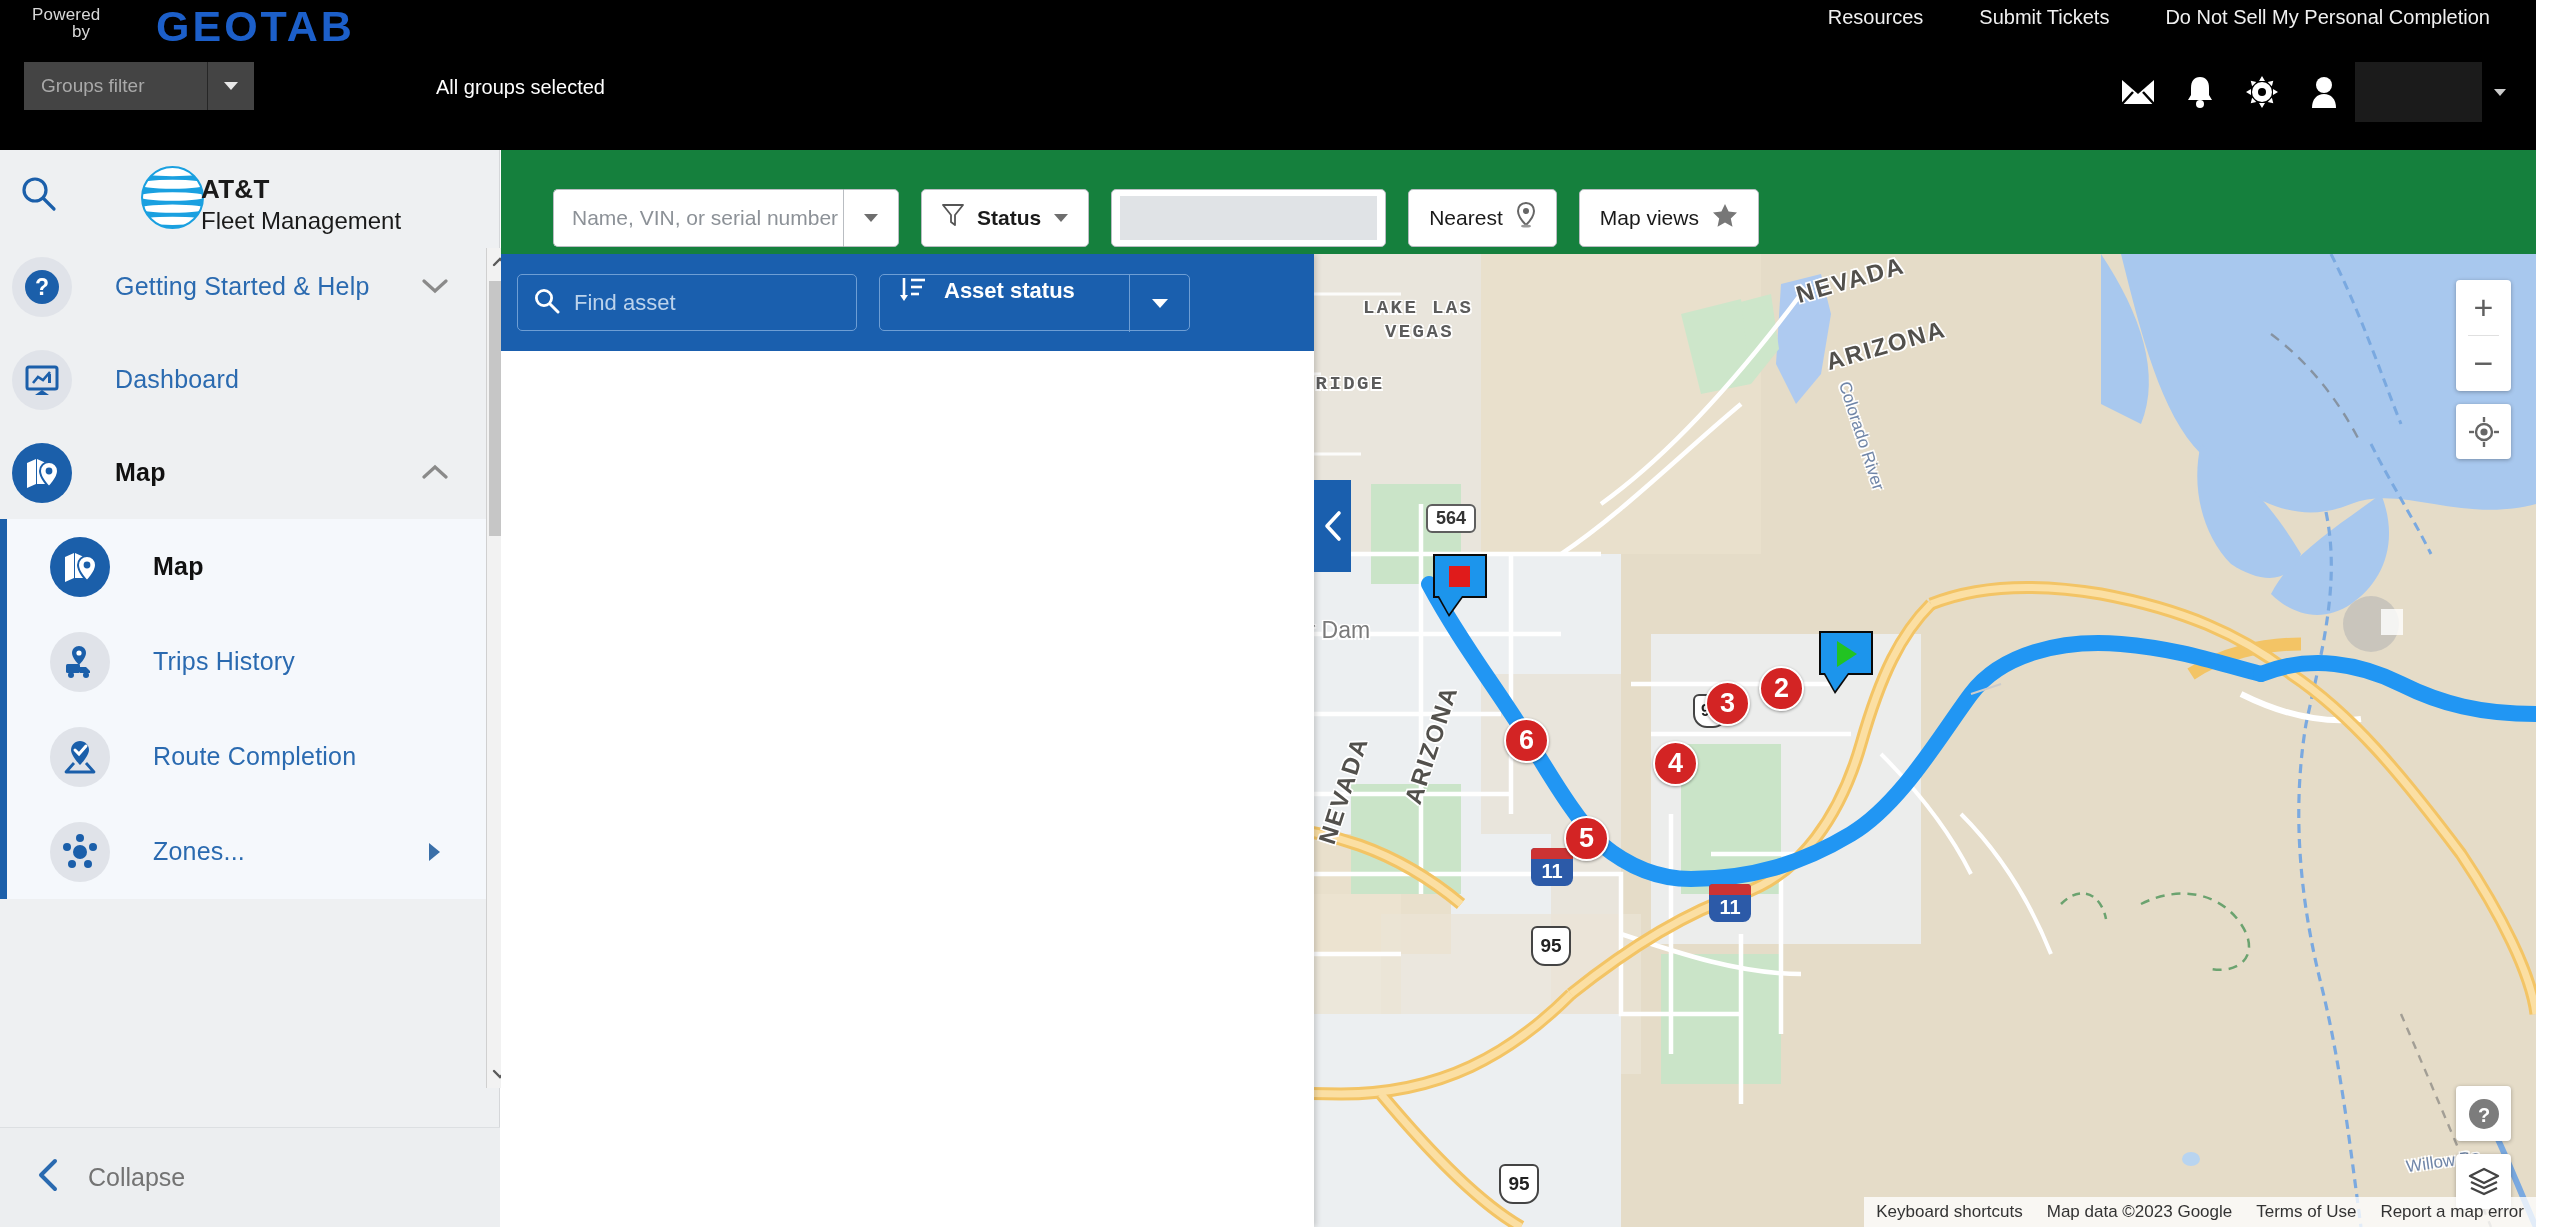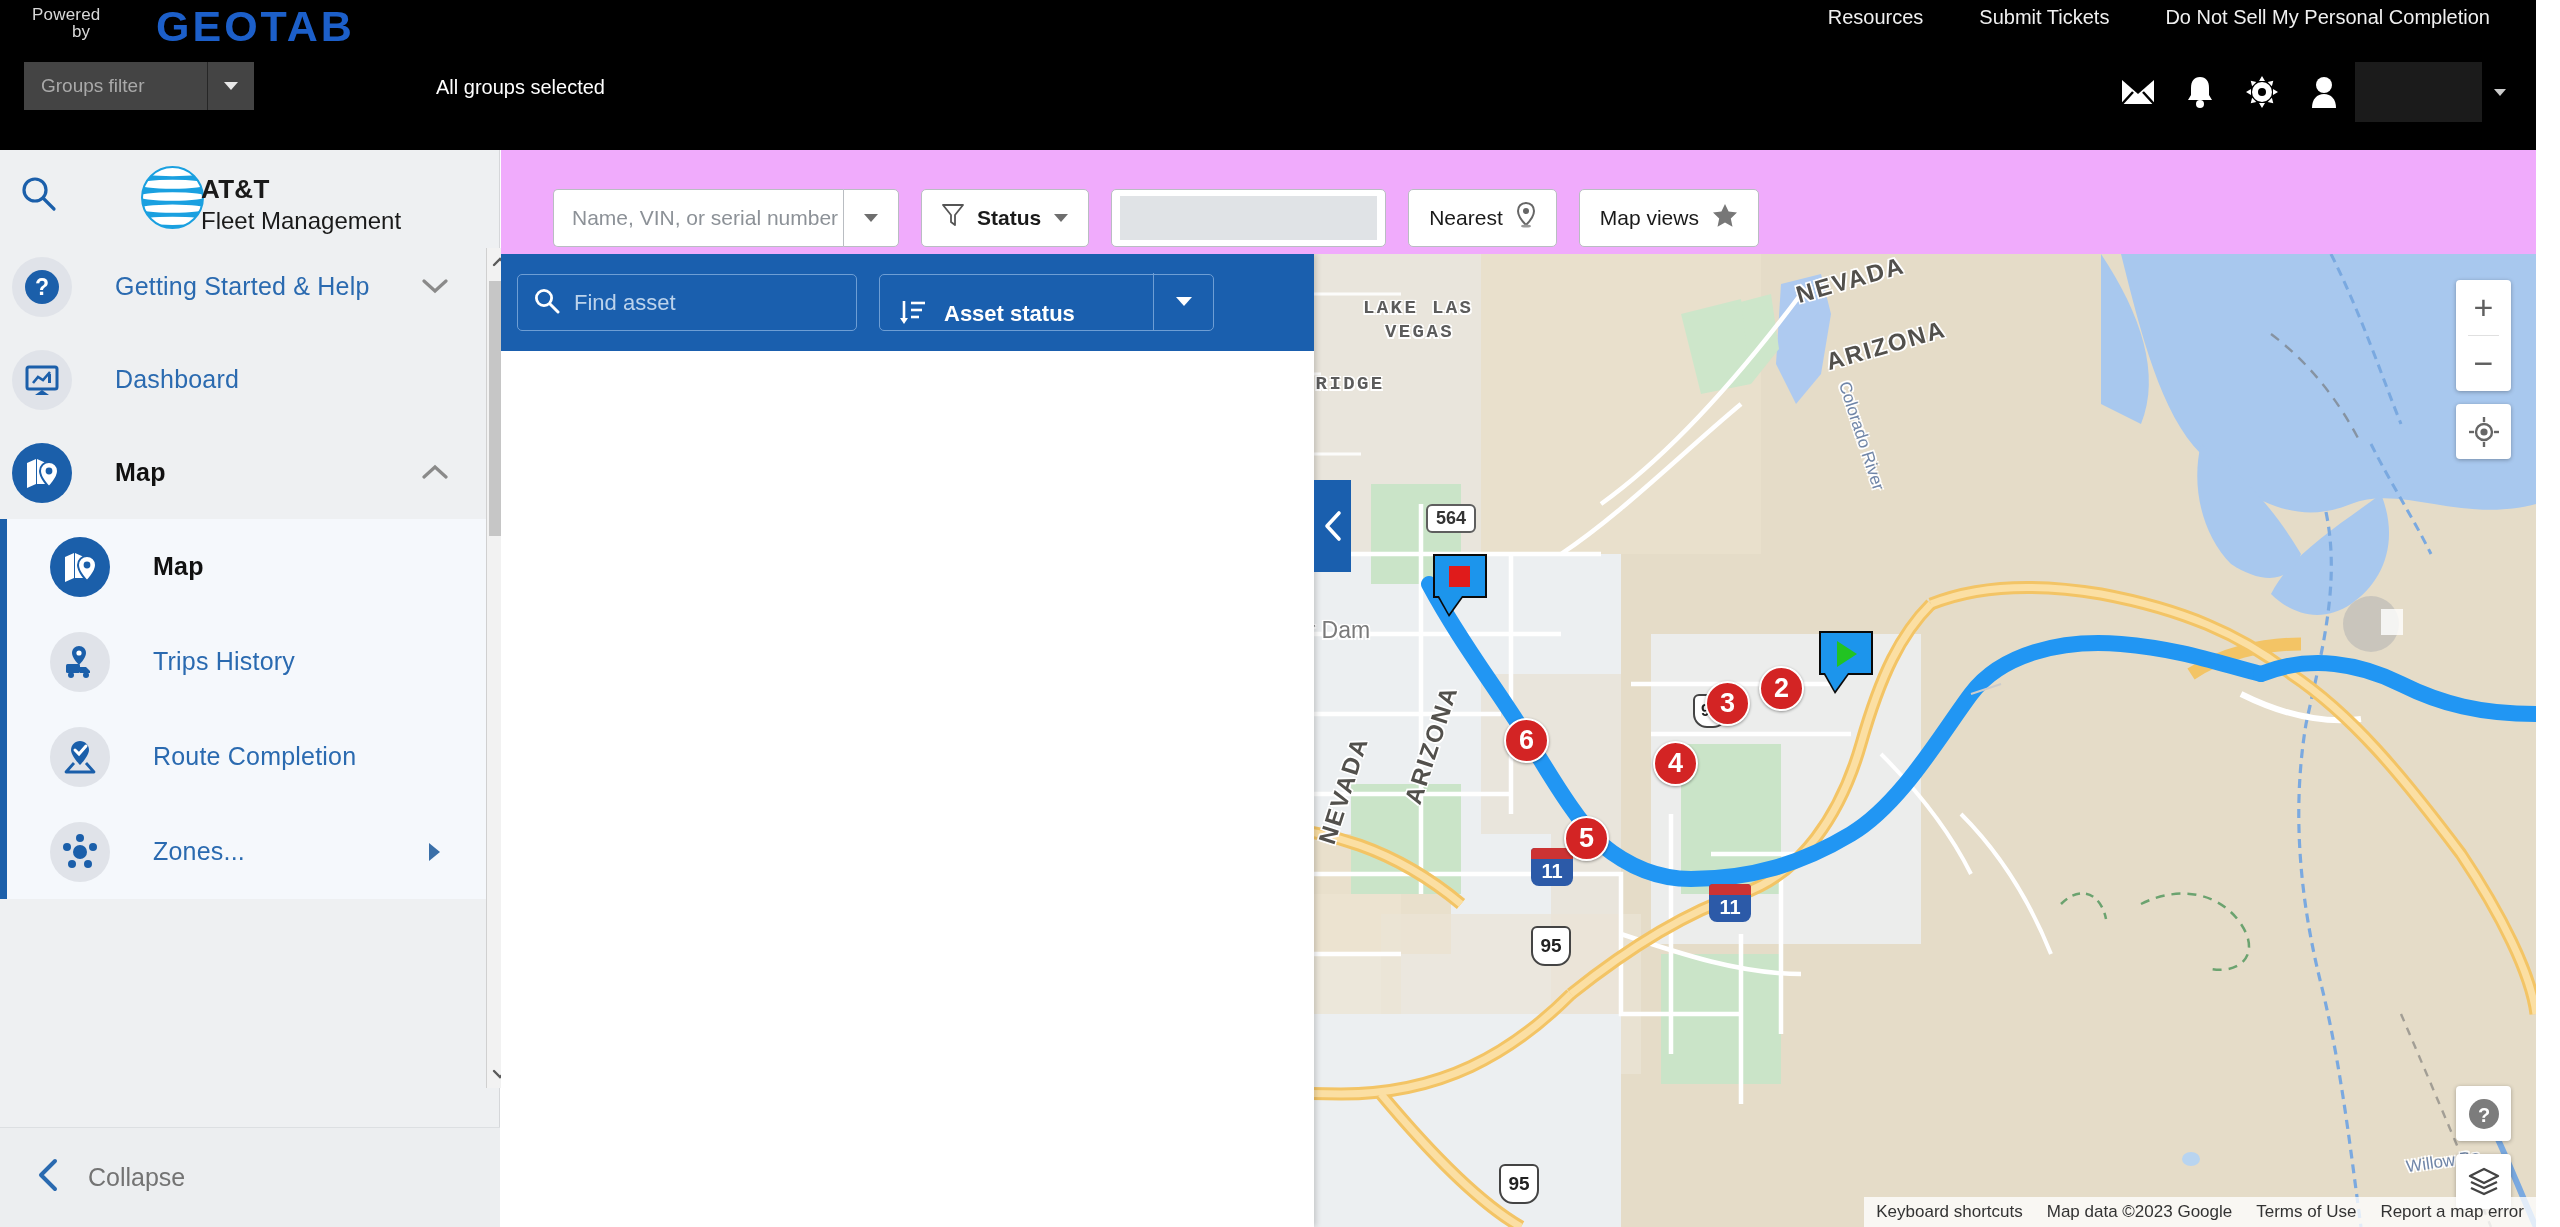--- a/index.html
+++ b/index.html
@@ -101,21 +101,21 @@
     background:#f2f2f2; border-left:1px solid #d0d0d0; border-right:1px solid #cfcfcf;
   }
   .sb-scroll .arrow { position:absolute; left:0; width:26px; height:28px; display:flex;align-items:center;justify-content:center;color:#606060;font-size:18px;cursor:pointer;}
   .sb-scroll .arrow.up { top:0; }
   .sb-scroll .arrow.down { bottom:0; }
   .sb-scroll .thumb { position:absolute; left:2px; top:33px; width:24px; height:255px; background:#c6c6c6; cursor:pointer;}
 
   
   .toolbar {
     position:absolute; left:501px; top:150px; width:2035px; height:136px;
-    background:#f0abfc; border-bottom:1px solid #dcdfe3;
+    background:#15803d; border-bottom:1px solid #dcdfe3;
     display:flex; align-items:center;
   }
   .tb-input-group { display:flex; margin-left:52px; }
   .tb-input {
     width:290px; height:58px; background:#fff; border:1px solid #b9bdc2;
     border-right:none; border-radius:5px 0 0 5px; display:flex; align-items:center;
     padding-left:18px; color:#8c9197; font-size:21px;
   }
   .tb-input-caret {
     width:56px; height:58px; background:#fff; border:1px solid #b9bdc2;
@@ -149,22 +149,22 @@
   }
   .asset-head {
     height:97px; background:#1a5fae; display:flex; align-items:center; padding:0 16px;
   }
   .find-asset {
     width:340px; height:57px; border:1px solid #6e9ed4; border-radius:5px;
     display:flex; align-items:center; padding-left:16px; gap:14px; cursor:text;
   }
   .find-asset .ph { color:#bcd3ec; font-size:22px; }
   .asset-status {
-    margin-left:22px; width:335px; height:57px; border:1px solid #6e9ed4; border-radius:5px;
-    display:flex; align-items:flex-end; cursor:pointer;
+    margin-left:22px; width:311px; height:57px; border:1px solid #6e9ed4; border-radius:5px;
+    display:flex; align-items:flex-start; cursor:pointer;
   }
   .as-main { flex:1; display:flex; align-items:center; gap:18px; padding-left:20px; }
   .as-label { color:#fff; font-size:22px; font-weight:700; }
   .as-caret { width:60px; height:57px; border-left:1px solid #6e9ed4; display:flex;align-items:center;justify-content:center;}
   .as-caret .c { width:0;height:0;border-left:8px solid transparent;border-right:8px solid transparent;border-top:9px solid #fff;}
 
   .panel-collapse {
     position:absolute; left:813px; top:226px; width:37px; height:92px;
     background:#1a5fae; display:flex; align-items:center; justify-content:center;
     color:#fff; font-size:32px; cursor:pointer; z-index:7; font-weight:300;

